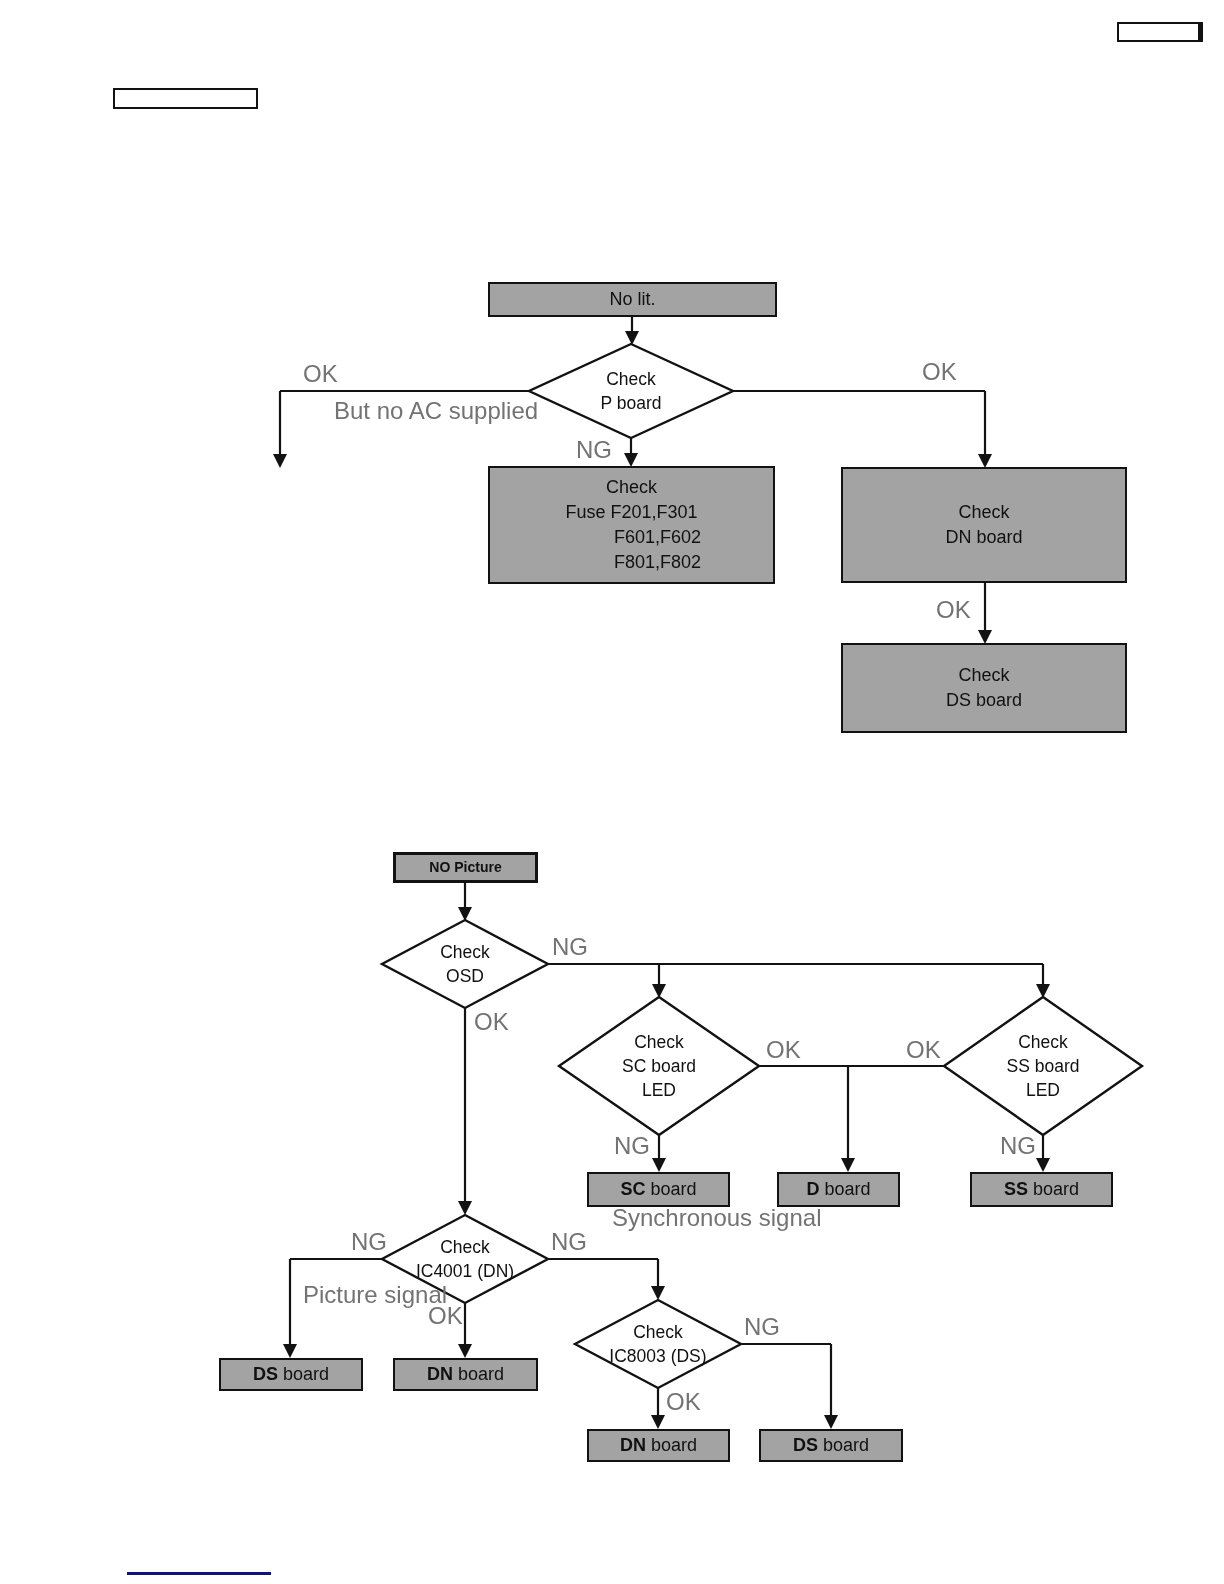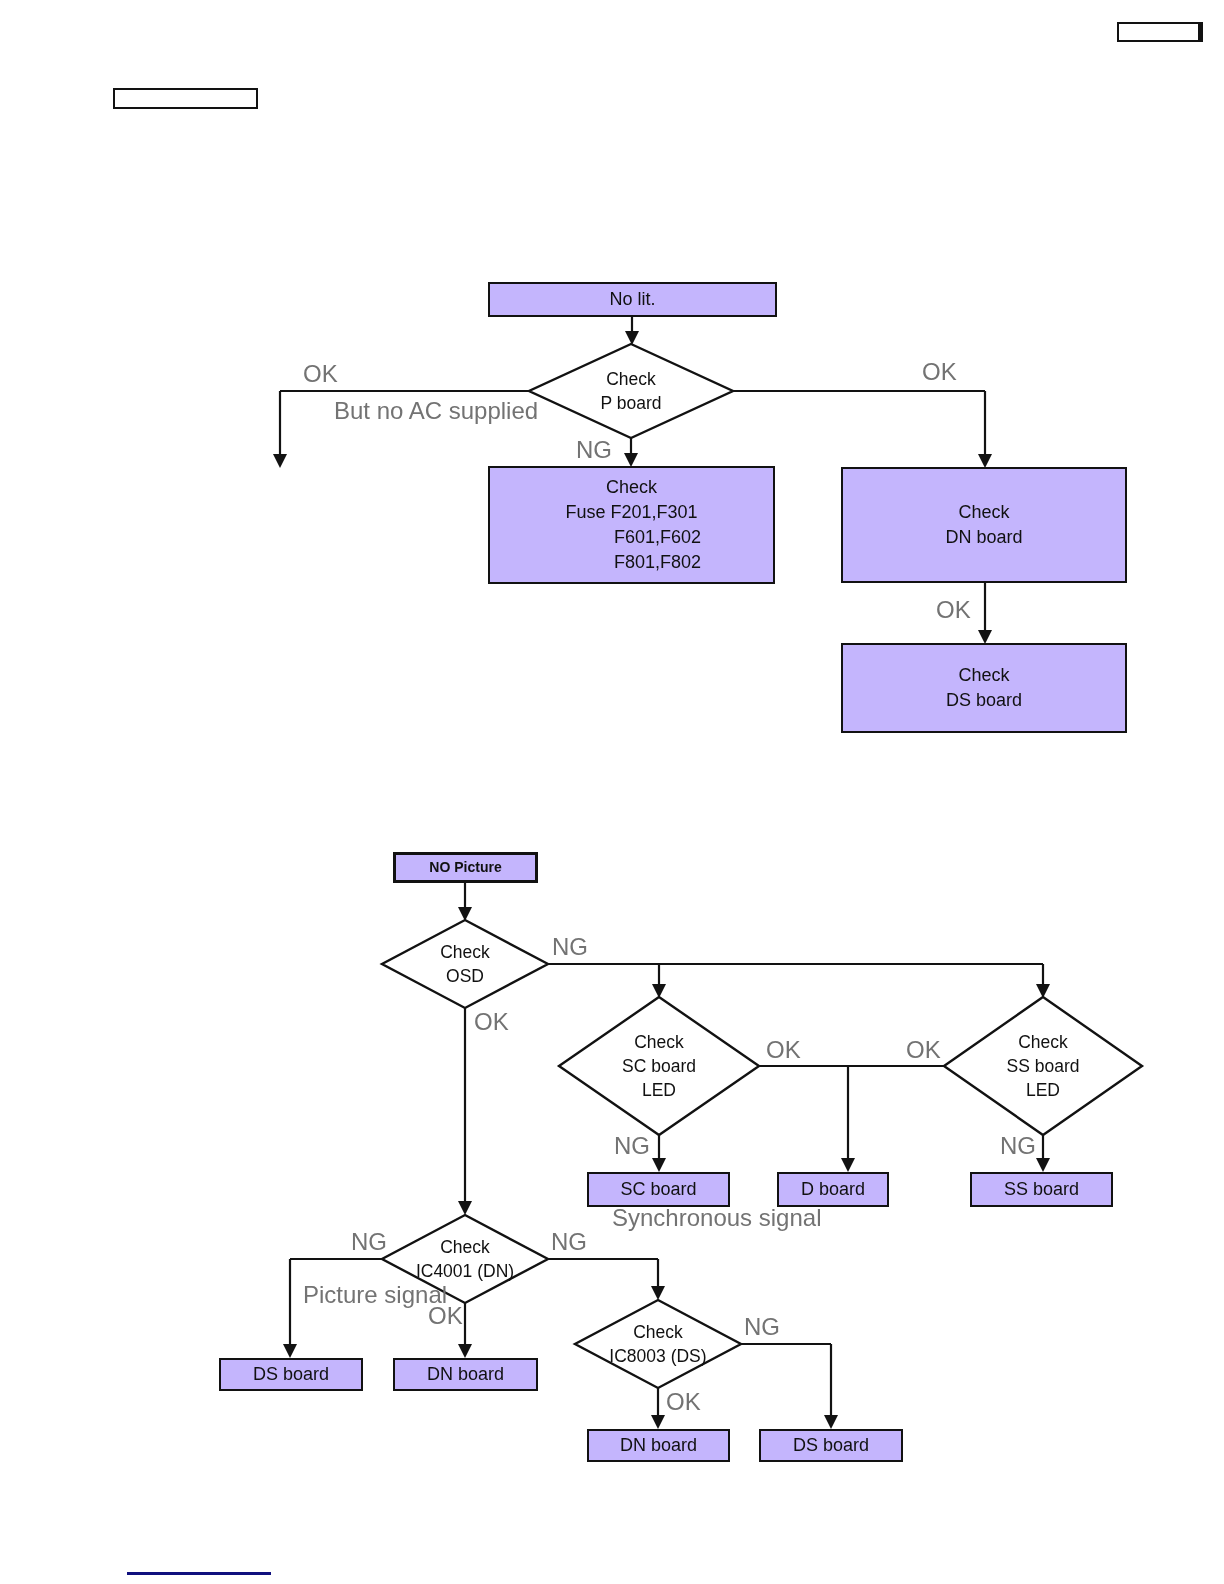--- a/index.html
+++ b/index.html
@@ -18,21 +18,21 @@
     left: 0; top: 0;
     width: 1224px; height: 1584px;
   }
   .wires line { stroke: #121212; stroke-width: 2.2; }
   .wires polygon.diamond { fill: #ffffff; stroke: #121212; stroke-width: 2.4; }
   .wires polygon.arrow { fill: #121212; stroke: none; }
   .box {
     position: absolute;
     box-sizing: border-box;
     border: 2px solid #121212;
-    background: #c4b5fd;
+    background: #a3a3a3;
     display: flex;
     flex-direction: column;
     align-items: center;
     justify-content: center;
     text-align: center;
     font-size: 18px;
     line-height: 25px;
     color: #111111;
   }
   .box.title { font-weight: bold; border-width: 3px; font-size: 14px; }
@@ -49,21 +49,21 @@
     pointer-events: none;
   }
   .label {
     position: absolute;
     font-size: 24px;
     line-height: 20px;
     white-space: nowrap;
     color: #737373;
     text-align: right;
   }
-  .b { font-weight: normal; }
+  .b { font-weight: bold; }
   .indent { transform: translateX(26px); }
   .rect-empty {
     position: absolute;
     box-sizing: border-box;
     border: 2px solid #121212;
     background: #ffffff;
   }
   .link-line {
     position: absolute;
     left: 127px; top: 1572px;
@@ -189,21 +189,21 @@
   </div>
 
   <span class="label" style="left:766px; top:1040px;">OK</span>
   <span class="label" style="left:906px; top:1040px;">OK</span>
   <span class="label" style="left:614px; top:1136px;">NG</span>
   <span class="label" style="left:1000px; top:1136px;">NG</span>
 
   <div class="box" style="left:587px; top:1172px; width:143px; height:35px;">
     <span><span class="b">SC</span><span> board</span></span>
   </div>
-  <div class="box" style="left:777px; top:1172px; width:112px; height:35px;text-align:center;">
+  <div class="box" style="left:777px; top:1172px; width:123px; height:35px;text-align:center;">
     <span><span class="b">D</span><span> board</span></span>
   </div>
   <div class="box" style="left:970px; top:1172px; width:143px; height:35px;">
     <span><span class="b">SS</span><span> board</span></span>
   </div>
 
   <div class="dtext" style="left:390px; top:1233px; width:150px; height:52px;">
     <span>Check</span>
     <span>IC4001 (DN)</span>
   </div>

